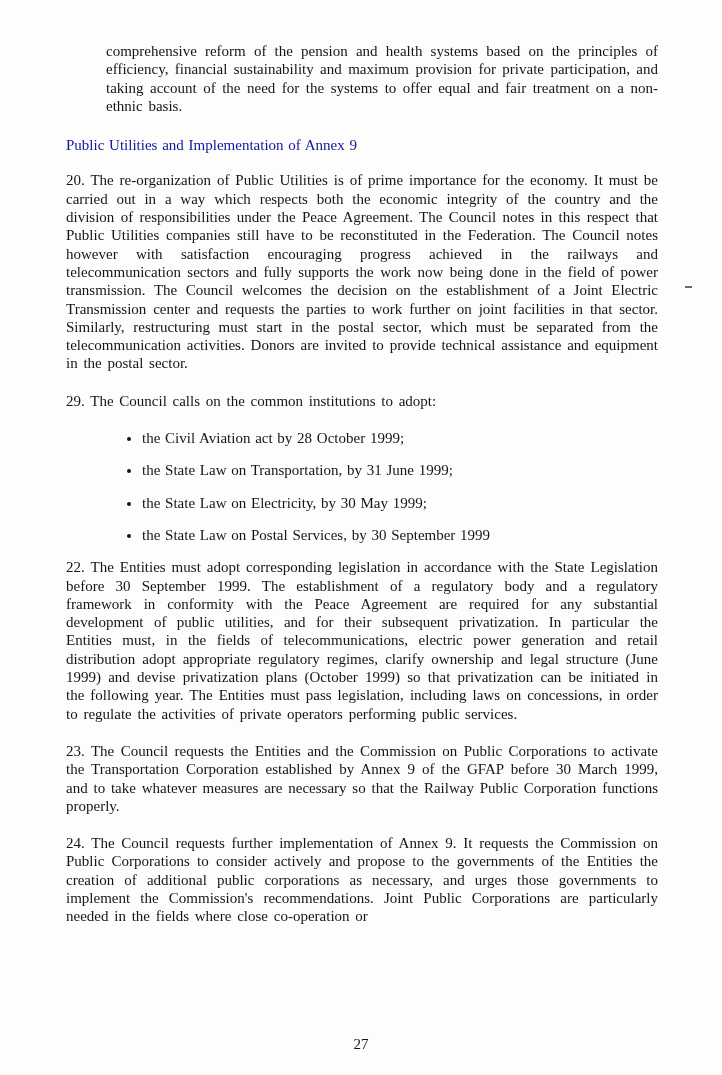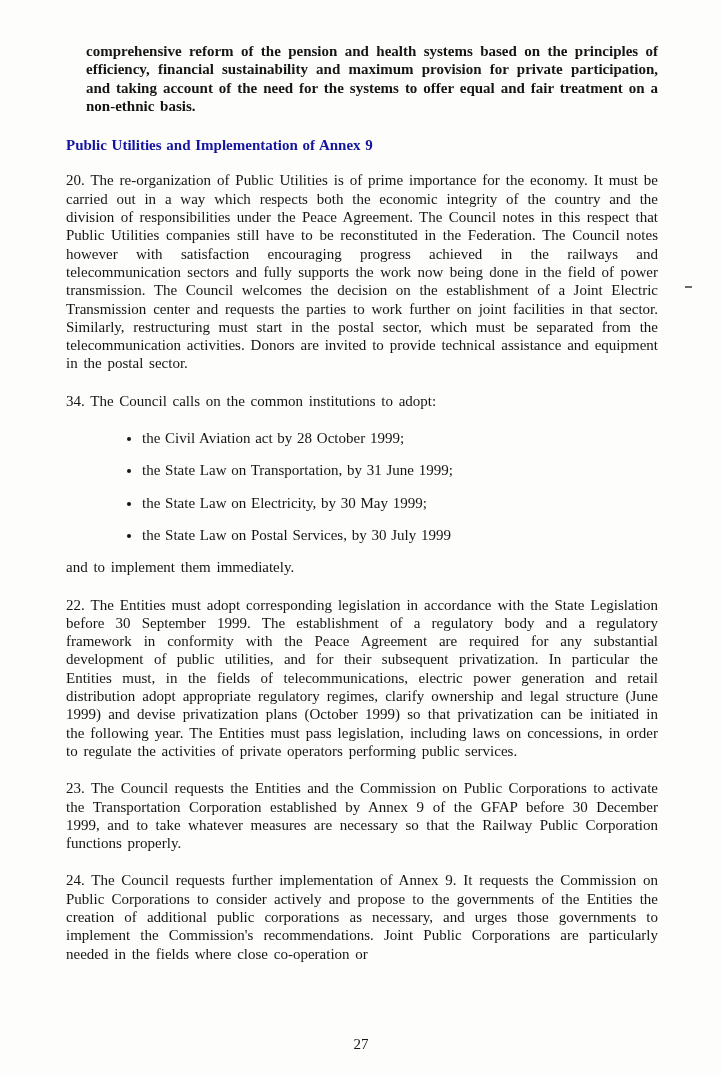--- a/index.html
+++ b/index.html
@@ -20,27 +20,26 @@
     line-height: 1.22;
     color: #151515;
     overflow: hidden;
   }
   .para {
     margin: 0 0 19px 0;
     text-align: justify;
     word-spacing: 2px;
   }
   .intro-para {
-    margin-left: 20px;
+    margin-left: 40px;
     margin-bottom: 0;
-    font-weight: bold;
   }
   .section-heading {
     font-size: 15px;
-    font-weight: bold;
+    font-weight: normal;
     margin: 21px 0 17px 0;
     word-spacing: 1px;
   }
   ul.deadline-list {
     list-style: disc;
     margin: 0 0 14px 0;
     padding: 0 0 0 76px;
   }
   ul.deadline-list li {
     margin-bottom: 14px;
@@ -68,34 +67,33 @@
 <body>
 
 <div class="page">
 
   <p class="para intro-para">comprehensive reform of the pension and health systems based on the principles of efficiency, financial sustainability and maximum provision for private participation, and taking account of the need for the systems to offer equal and fair treatment on a non-ethnic basis.</p>
 
   <h2 class="section-heading" style="color: rgb(20, 20, 160);">Public Utilities and Implementation of Annex 9</h2>
 
   <p class="para">20. The re-organization of Public Utilities is of prime importance for the economy. It must be carried out in a way which respects both the economic integrity of the country and the division of responsibilities under the Peace Agreement. The Council notes in this respect that Public Utilities companies still have to be reconstituted in the Federation. The Council notes however with satisfaction encouraging progress achieved in the railways and telecommunication sectors and fully supports the work now being done in the field of power transmission. The Council welcomes the decision on the establishment of a Joint Electric Transmission center and requests the parties to work further on joint facilities in that sector. Similarly, restructuring must start in the postal sector, which must be separated from the telecommunication activities. Donors are invited to provide technical assistance and equipment in the postal sector.</p>
 
-  <p class="para">34. The Council calls on the common institutions to adopt:</p>
+  <p class="para">29. The Council calls on the common institutions to adopt:</p>
 
   <ul class="deadline-list">
     <li>the Civil Aviation act by 28 October 1999;</li>
     <li>the State Law on Transportation, by 31 June 1999;</li>
     <li>the State Law on Electricity, by 30 May 1999;</li>
-    <li>the State Law on Postal Services, by 30 July 1999</li>
+    <li>the State Law on Postal Services, by 30 September 1999</li>
   </ul>
 
-  <p class="para">and to implement them immediately.</p>
 
   <p class="para">22. The Entities must adopt corresponding legislation in accordance with the State Legislation before 30 September 1999. The establishment of a regulatory body and a regulatory framework in conformity with the Peace Agreement are required for any substantial development of public utilities, and for their subsequent privatization. In particular the Entities must, in the fields of telecommunications, electric power generation and retail distribution adopt appropriate regulatory regimes, clarify ownership and legal structure (June 1999) and devise privatization plans (October 1999) so that privatization can be initiated in the following year. The Entities must pass legislation, including laws on concessions, in order to regulate the activities of private operators performing public services.</p>
 
-  <p class="para">23. The Council requests the Entities and the Commission on Public Corporations to activate the Transportation Corporation established by Annex 9 of the GFAP before 30 December 1999, and to take whatever measures are necessary so that the Railway Public Corporation functions properly.</p>
+  <p class="para">23. The Council requests the Entities and the Commission on Public Corporations to activate the Transportation Corporation established by Annex 9 of the GFAP before 30 March 1999, and to take whatever measures are necessary so that the Railway Public Corporation functions properly.</p>
 
   <p class="para">24. The Council requests further implementation of Annex 9. It requests the Commission on Public Corporations to consider actively and propose to the governments of the Entities the creation of additional public corporations as necessary, and urges those governments to implement the Commission's recommendations. Joint Public Corporations are particularly needed in the fields where close co-operation or</p>
 
   <div class="scan-artifact"></div>
 
   <div class="page-number">27</div>
 
 </div>
 
 </body></html>

